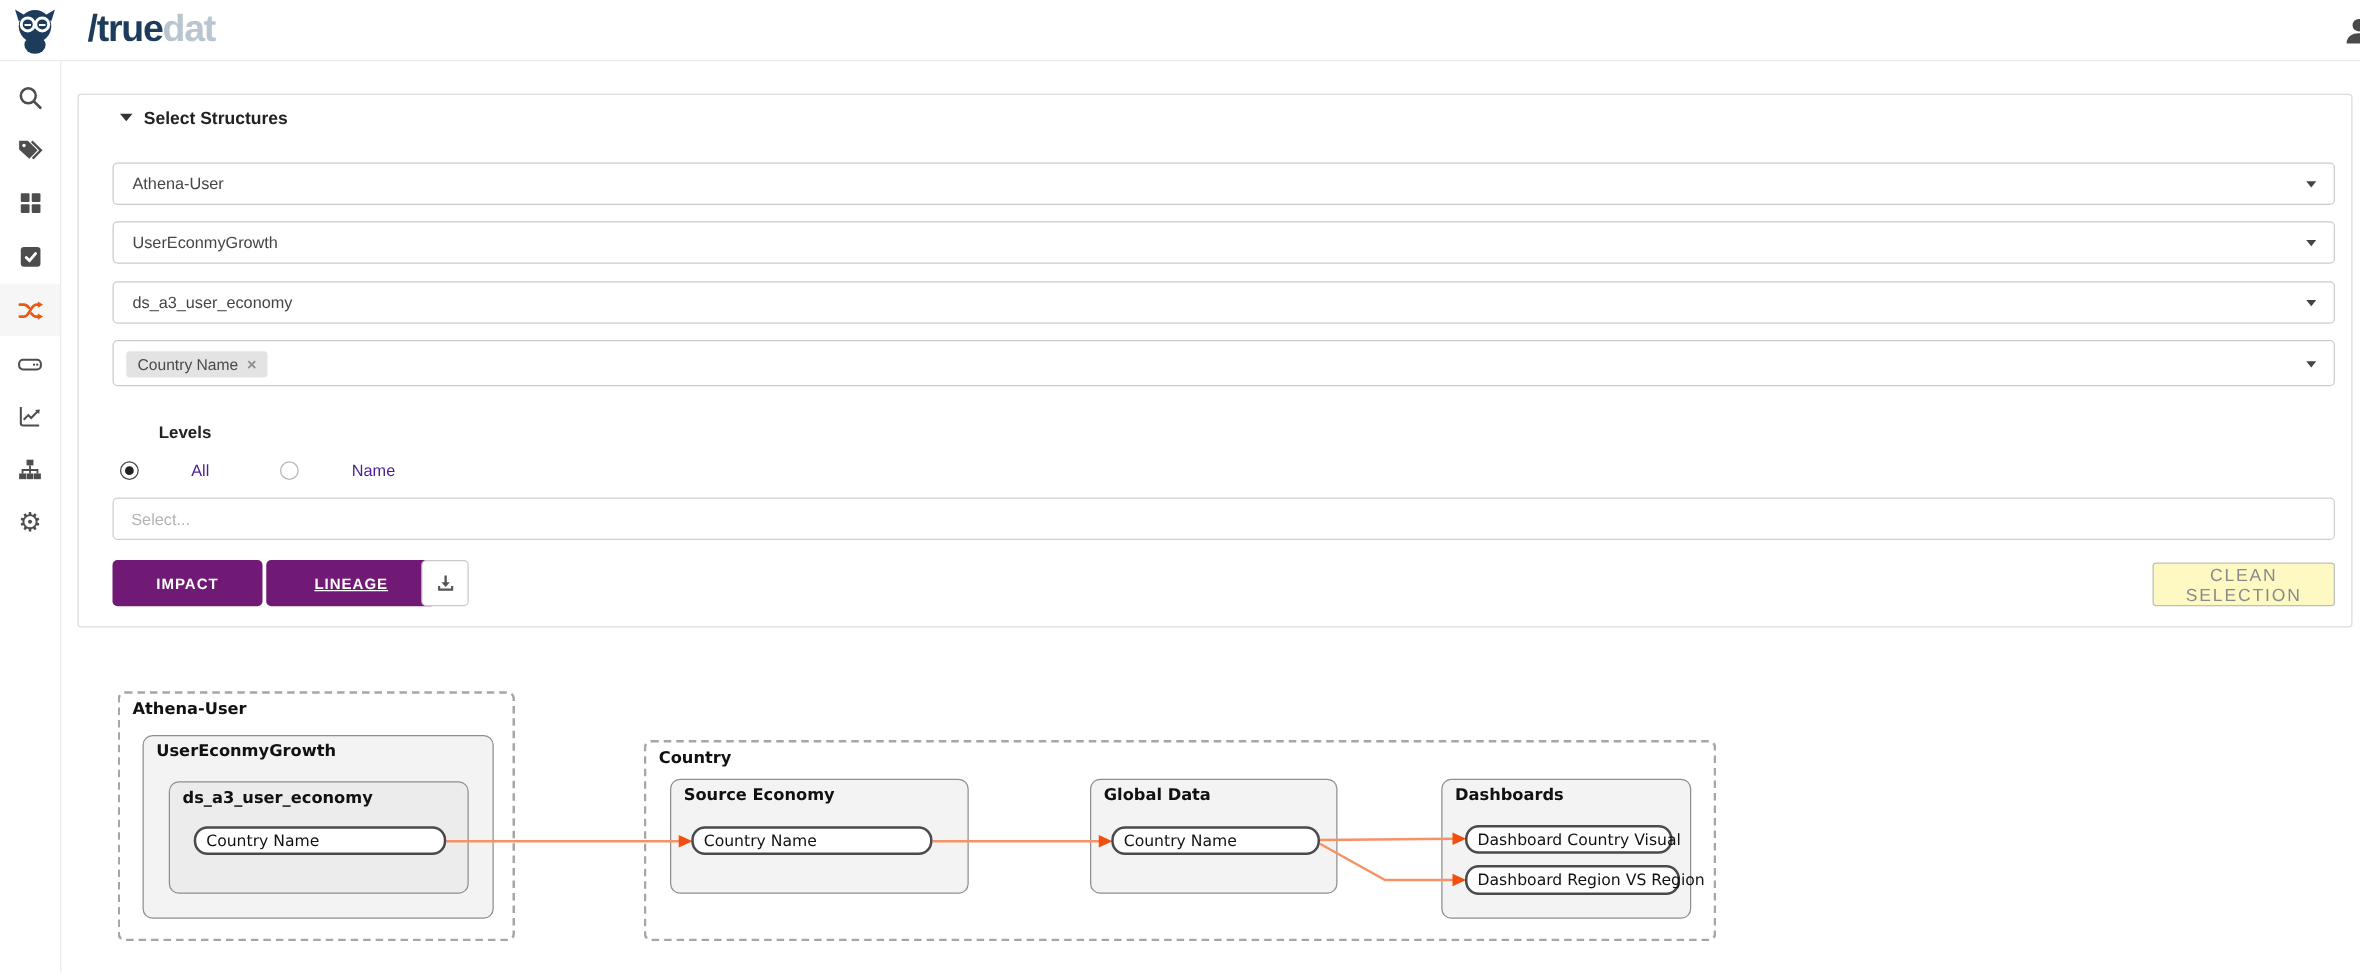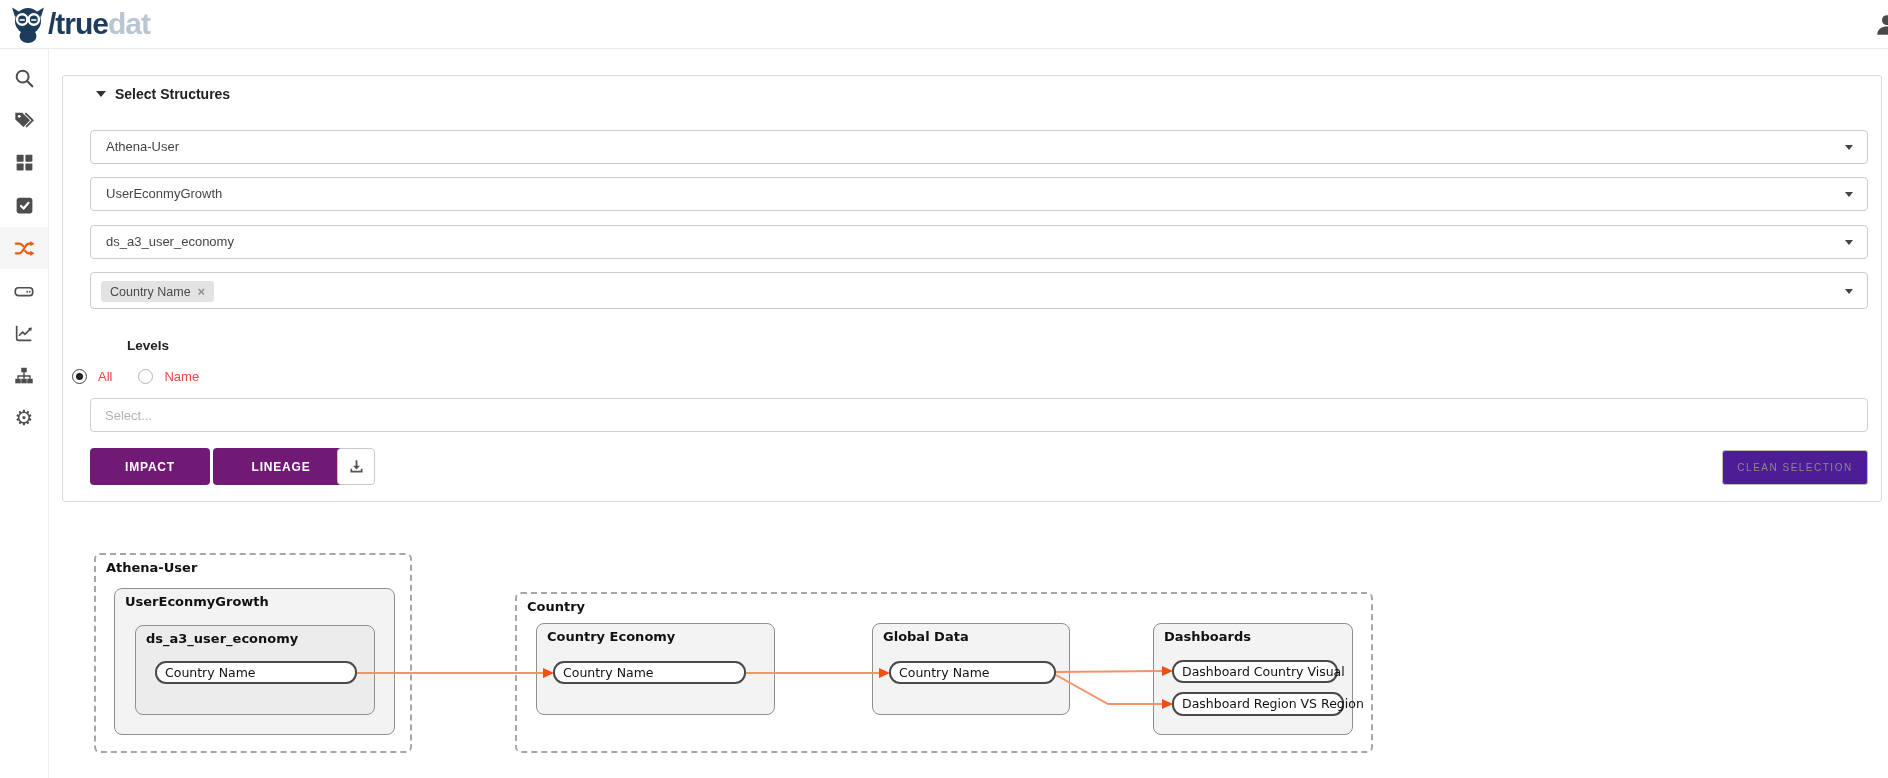--- a/index.html
+++ b/index.html
@@ -2,21 +2,21 @@
 <html><head>
 <meta charset="utf-8">
 <style>
   html,body{margin:0;padding:0;}
   body{
     width:1888px;height:778px;position:relative;overflow:hidden;background:#fff;
     font-family:"Liberation Sans",sans-serif;color:#333;
   }
   
   .header{position:absolute;left:0;top:0;width:1888px;height:48px;background:#fff;border-bottom:1px solid #e9e9e9;z-index:10;}
-  .logo{position:absolute;left:8px;top:4px;display:flex;align-items:center;cursor:pointer;}
+  .logo{position:absolute;left:8px;top:4px;display:flex;align-items:center;cursor:pointer;gap:22px;}
   .brand{font-size:30px;font-weight:bold;letter-spacing:-1px;line-height:40px;}
   .brand .b1{color:#1d3b5a;}
   .brand .b2{color:#b9c5d1;}
   .user-ic{position:absolute;left:1874px;top:12px;width:26px;height:26px;}
   
   .sidebar{position:absolute;left:0;top:48px;width:48px;height:730px;background:#fff;border-right:1px solid #ececec;z-index:9;}
   .side-item{position:absolute;left:0;width:48px;height:42px;display:flex;align-items:center;justify-content:center;cursor:pointer;}
   .side-item.active{background:#f6f6f6;}
   .gear-glyph{font-family:"DejaVu Sans",sans-serif;font-size:21px;color:#4d4d4d;line-height:1;}
   
@@ -24,31 +24,31 @@
   .sec-head{position:absolute;left:96px;top:86px;display:flex;align-items:center;gap:9px;cursor:pointer;}
   .tri-down{width:0;height:0;border-left:5px solid transparent;border-right:5px solid transparent;border-top:6px solid #333;}
   .sec-title{font-size:14px;font-weight:bold;color:#222;}
   .selrow{position:absolute;left:90px;width:1778px;height:34px;border:1px solid #cccccc;border-radius:4px;background:#fff;box-sizing:border-box;cursor:pointer;}
   .selrow .val{position:absolute;left:15px;top:0;line-height:32px;font-size:13px;color:#454545;}
   .caret{position:absolute;right:14px;top:14px;width:0;height:0;border-left:4px solid transparent;border-right:4px solid transparent;border-top:5px solid #444;}
   .selrow.tall{height:37px;}
   .chip{position:absolute;left:10px;top:8px;height:21px;display:inline-flex;align-items:center;gap:7px;background:#e3e3e3;border-radius:3px;padding:0 9px;font-size:12.5px;color:#4a4a4a;}
   .chip .x{color:#8f8f8f;font-weight:bold;font-size:13px;cursor:pointer;line-height:1;}
   .lbl{position:absolute;left:90px;font-size:13.5px;font-weight:bold;color:#222;padding-left:37px;}
-  .radios{position:absolute;left:72px;top:369px;display:flex;align-items:center;font-size:13px;color:#ef4444;}
+  .radios{position:absolute;left:96px;top:369px;display:flex;align-items:center;font-size:13px;color:#4c1d95;gap:31px;}
   .radio{width:15px;height:15px;border-radius:50%;box-sizing:border-box;position:relative;cursor:pointer;}
   .radio.on{border:1px solid #444;}
   .radio.on::after{content:"";position:absolute;left:3px;top:3px;width:7px;height:7px;border-radius:50%;background:#222;}
   .radio.off{border:1px solid #b5b5b5;}
   .rlabel{margin:0 26px 0 11px;}
   .depth-input{position:absolute;left:90px;top:398px;width:1778px;height:34px;border:1px solid #cfcfcf;border-radius:4px;box-sizing:border-box;padding:0 14px;font-size:13px;color:#333;font-family:"Liberation Sans",sans-serif;outline:none;}
   .depth-input::placeholder{color:#b3b3b3;}
   .btn-navy{position:absolute;top:448px;height:37px;background:#701a75;color:#fff;border:none;border-radius:4px;font-size:12px;font-weight:bold;letter-spacing:0.8px;font-family:"Liberation Sans",sans-serif;cursor:pointer;}
   .btn-dl{position:absolute;left:337px;top:448px;width:38px;height:37px;background:#fff;border:1px solid #c9c9c9;border-radius:4px;display:flex;align-items:center;justify-content:center;box-sizing:border-box;cursor:pointer;}
-  .btn-clean{position:absolute;left:1722px;top:450px;width:146px;height:35px;background:#4c1d95;border:1px solid #bdbdbd;border-radius:3px;color:#8a8a8a;font-size:10px;letter-spacing:1.5px;font-family:"Liberation Sans",sans-serif;cursor:pointer;}
+  .btn-clean{position:absolute;left:1722px;top:450px;width:146px;height:35px;background:#fef9c3;border:1px solid #bdbdbd;border-radius:3px;color:#8a8a8a;font-size:14px;letter-spacing:1.5px;font-family:"Liberation Sans",sans-serif;cursor:pointer;}
   
   .g-dashed{position:absolute;border:2px dashed #a6a6a6;border-radius:6px;background:transparent;z-index:0;box-sizing:border-box;}
   .g-box{position:absolute;background:#f3f3f3;border:1px solid #8f8f8f;border-radius:8px;z-index:1;box-sizing:border-box;}
   .g-box.inner{background:#ececec;}
   .g-label{position:absolute;left:10px;top:5px;font-family:"DejaVu Sans",sans-serif;font-size:13px;font-weight:bold;color:#111;white-space:nowrap;}
   .g-node{position:absolute;background:#fff;border:2px solid #4a4a4a;border-radius:11px;z-index:3;box-sizing:border-box;font-family:"DejaVu Sans",sans-serif;font-size:12.5px;color:#111;line-height:19px;padding-left:8px;white-space:nowrap;cursor:pointer;}
   .edges{position:absolute;left:0;top:0;z-index:2;pointer-events:none;}
 </style>
 </head>
 <body>
@@ -173,21 +173,21 @@
 <div class="radios">
   <span class="radio on"></span>
   <span class="rlabel">All</span>
   <span class="radio off"></span>
   <span class="rlabel">Name</span>
 </div>
 
 <input class="depth-input" placeholder="Select..." style="">
 
 <button class="btn-navy" style="left:90px;width:120px;">IMPACT</button>
-<button class="btn-navy" style="left:213px;width:136px;">LINEAGE</button>
+<button class="btn-navy" style="left:213px;width:136px;text-decoration:underline;">LINEAGE</button>
 <div class="btn-dl">
   <svg width="17" height="17" viewBox="0 0 18 18">
     <path d="M9 2.5 v6.5" stroke="#555" stroke-width="2"></path>
     <polygon points="5.4,8.3 12.6,8.3 9,12.2" fill="#555"></polygon>
     <path d="M3.5 11.5 v3 h11 v-3" fill="none" stroke="#555" stroke-width="1.8"></path>
   </svg>
 </div>
 <button class="btn-clean">CLEAN SELECTION</button>
 
 <div class="g-dashed" style="left:94px;top:553px;width:318px;height:200px;">
@@ -197,21 +197,21 @@
   <span class="g-label">Country</span>
 </div>
 
 <div class="g-box" style="left:114px;top:588px;width:281px;height:147px;">
   <span class="g-label">UserEconmyGrowth</span>
 </div>
 <div class="g-box inner" style="left:135px;top:625px;width:240px;height:90px;">
   <span class="g-label">ds_a3_user_economy</span>
 </div>
 <div class="g-box" style="left:536px;top:623px;width:239px;height:92px;">
-  <span class="g-label">Country Economy</span>
+  <span class="g-label">Source Economy</span>
 </div>
 <div class="g-box" style="left:872px;top:623px;width:198px;height:92px;">
   <span class="g-label">Global Data</span>
 </div>
 <div class="g-box" style="left:1153px;top:623px;width:200px;height:112px;">
   <span class="g-label">Dashboards</span>
 </div>
 
 <svg class="edges" width="1888" height="778" viewBox="0 0 1888 778">
   <path d="M357 673 H544" stroke="#f49366" stroke-width="2" fill="none"></path>

